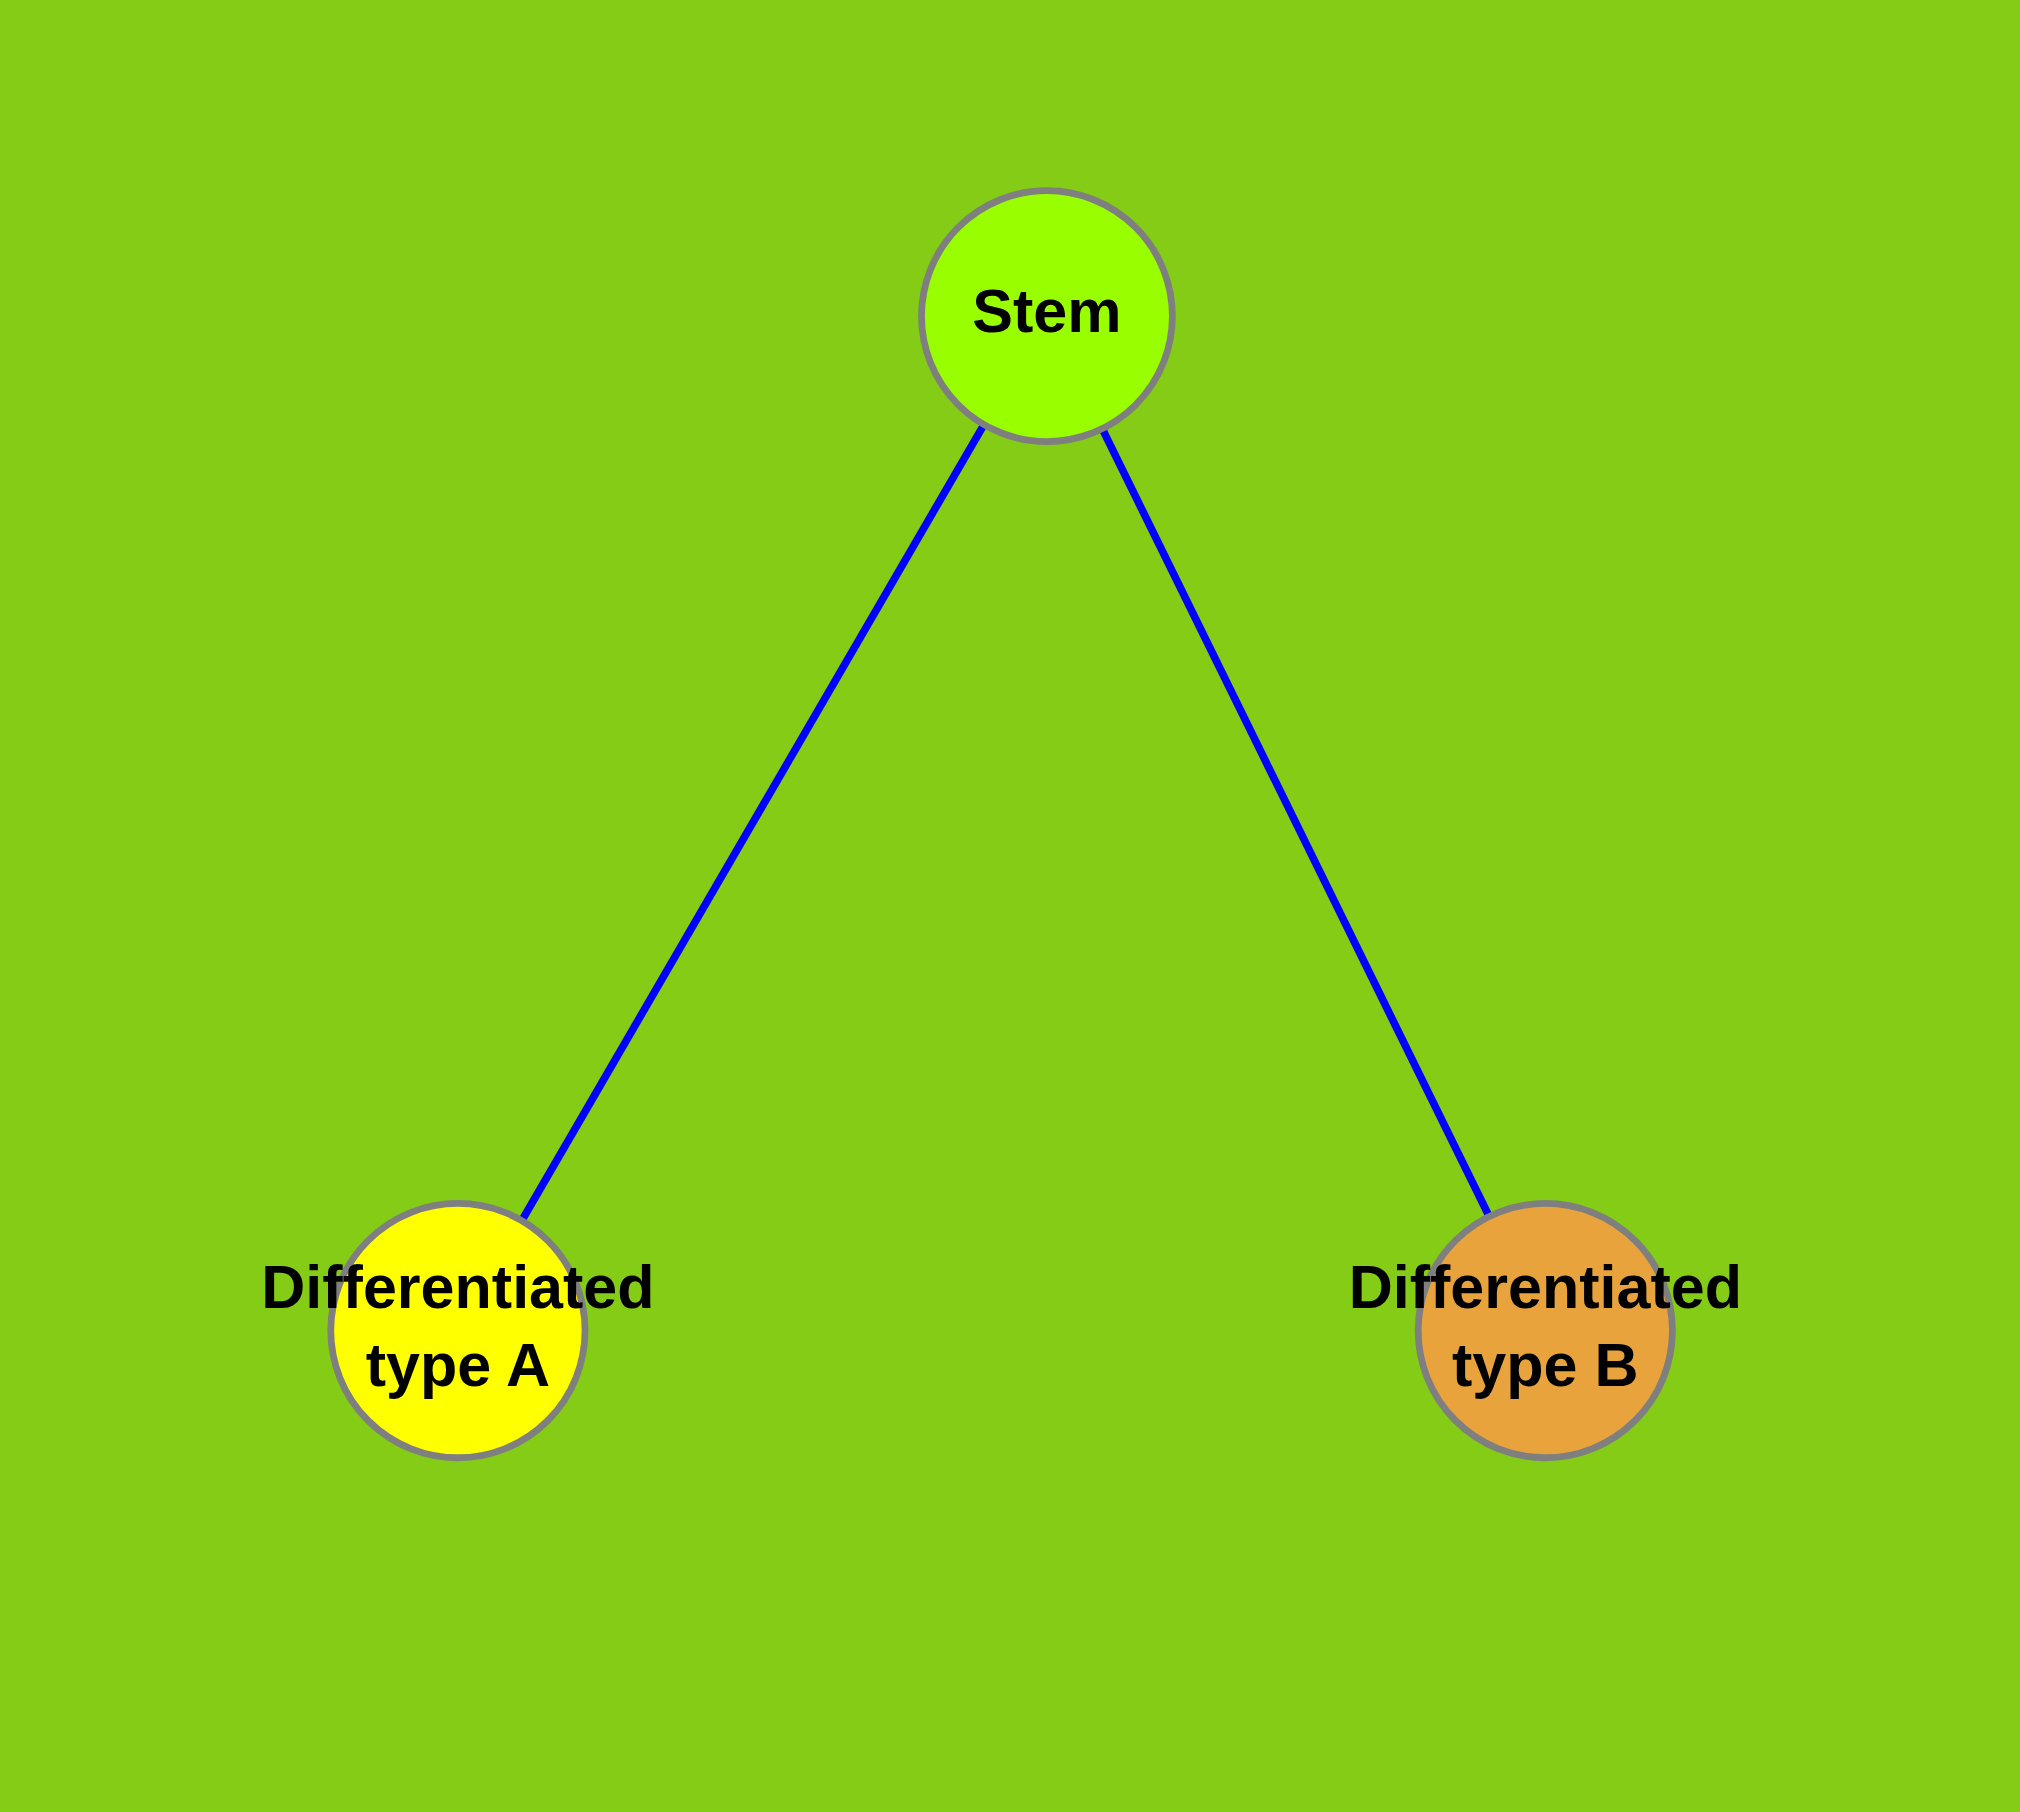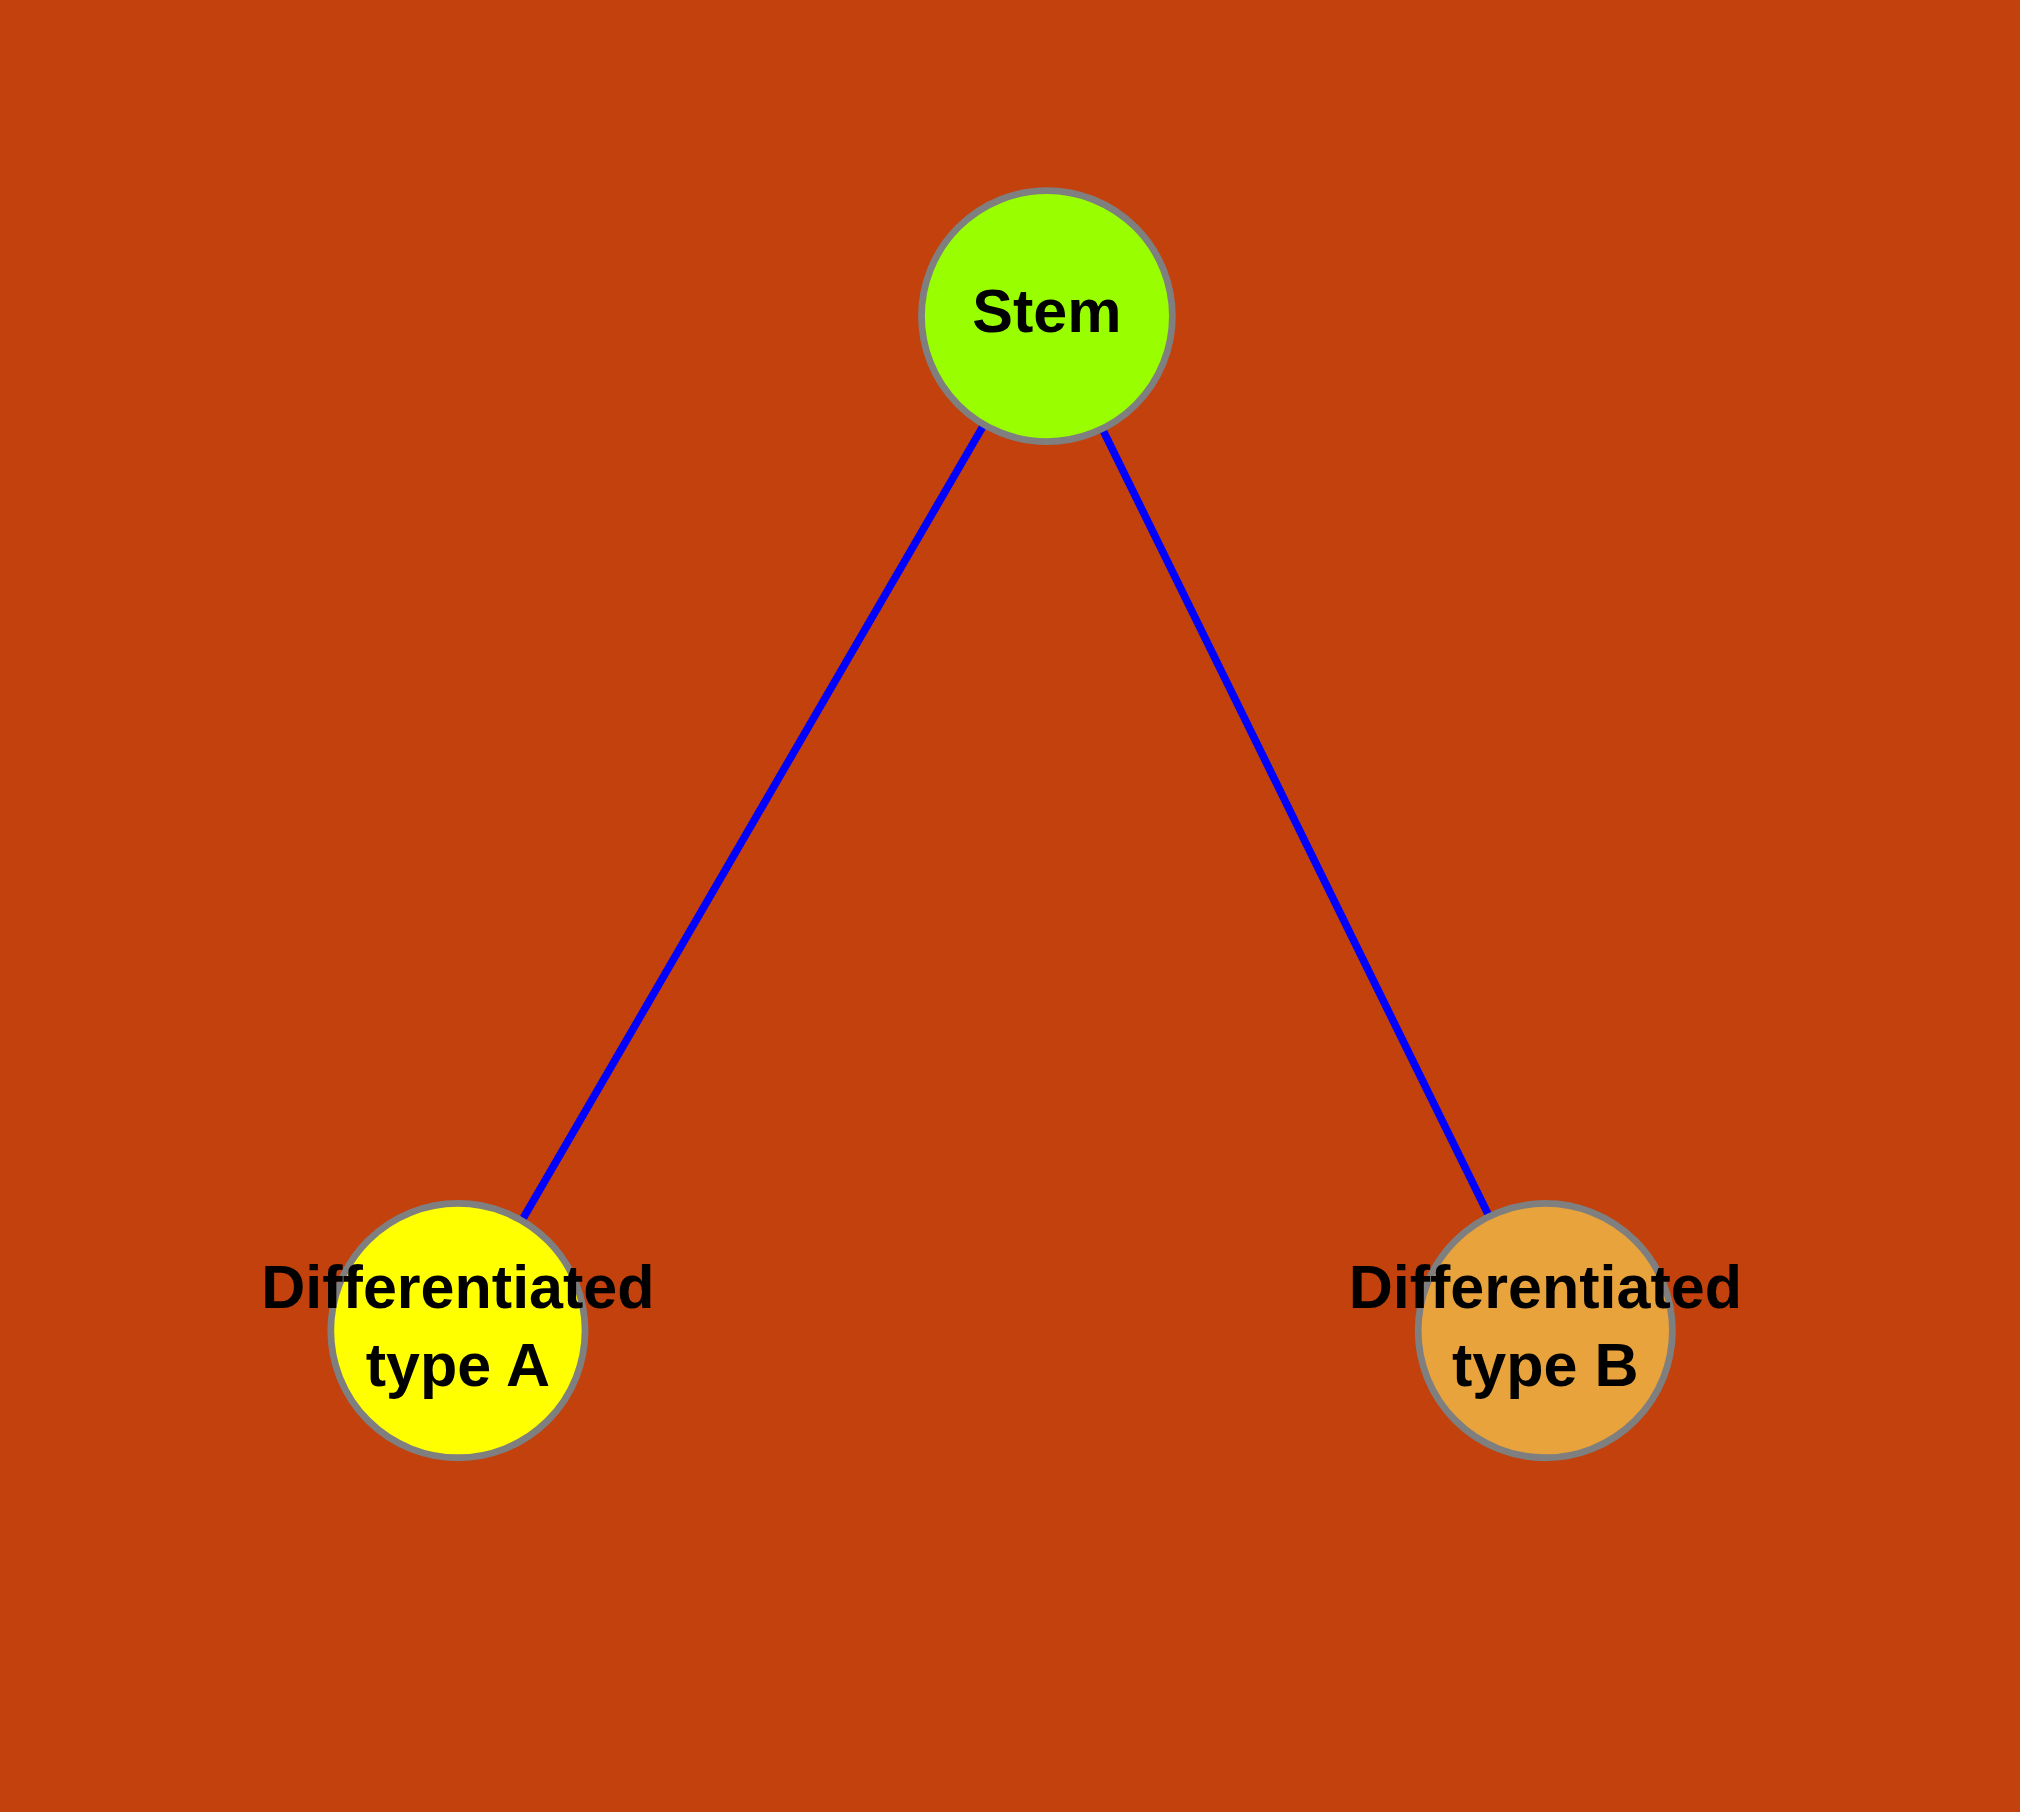--- a/index.html
+++ b/index.html
@@ -4,21 +4,21 @@
 <style>
   html, body {
     margin: 0;
     padding: 0;
     background: #ffffff;
   }
   #canvas {
     position: relative;
     width: 2021px;
     height: 1812px;
-    background: #c2410c;
+    background: #84cc16;
     overflow: hidden;
     font-family: "Liberation Sans", sans-serif;
   }
   #graph-svg {
     position: absolute;
     left: 0;
     top: 0;
     width: 2021px;
     height: 1812px;
     display: block;

